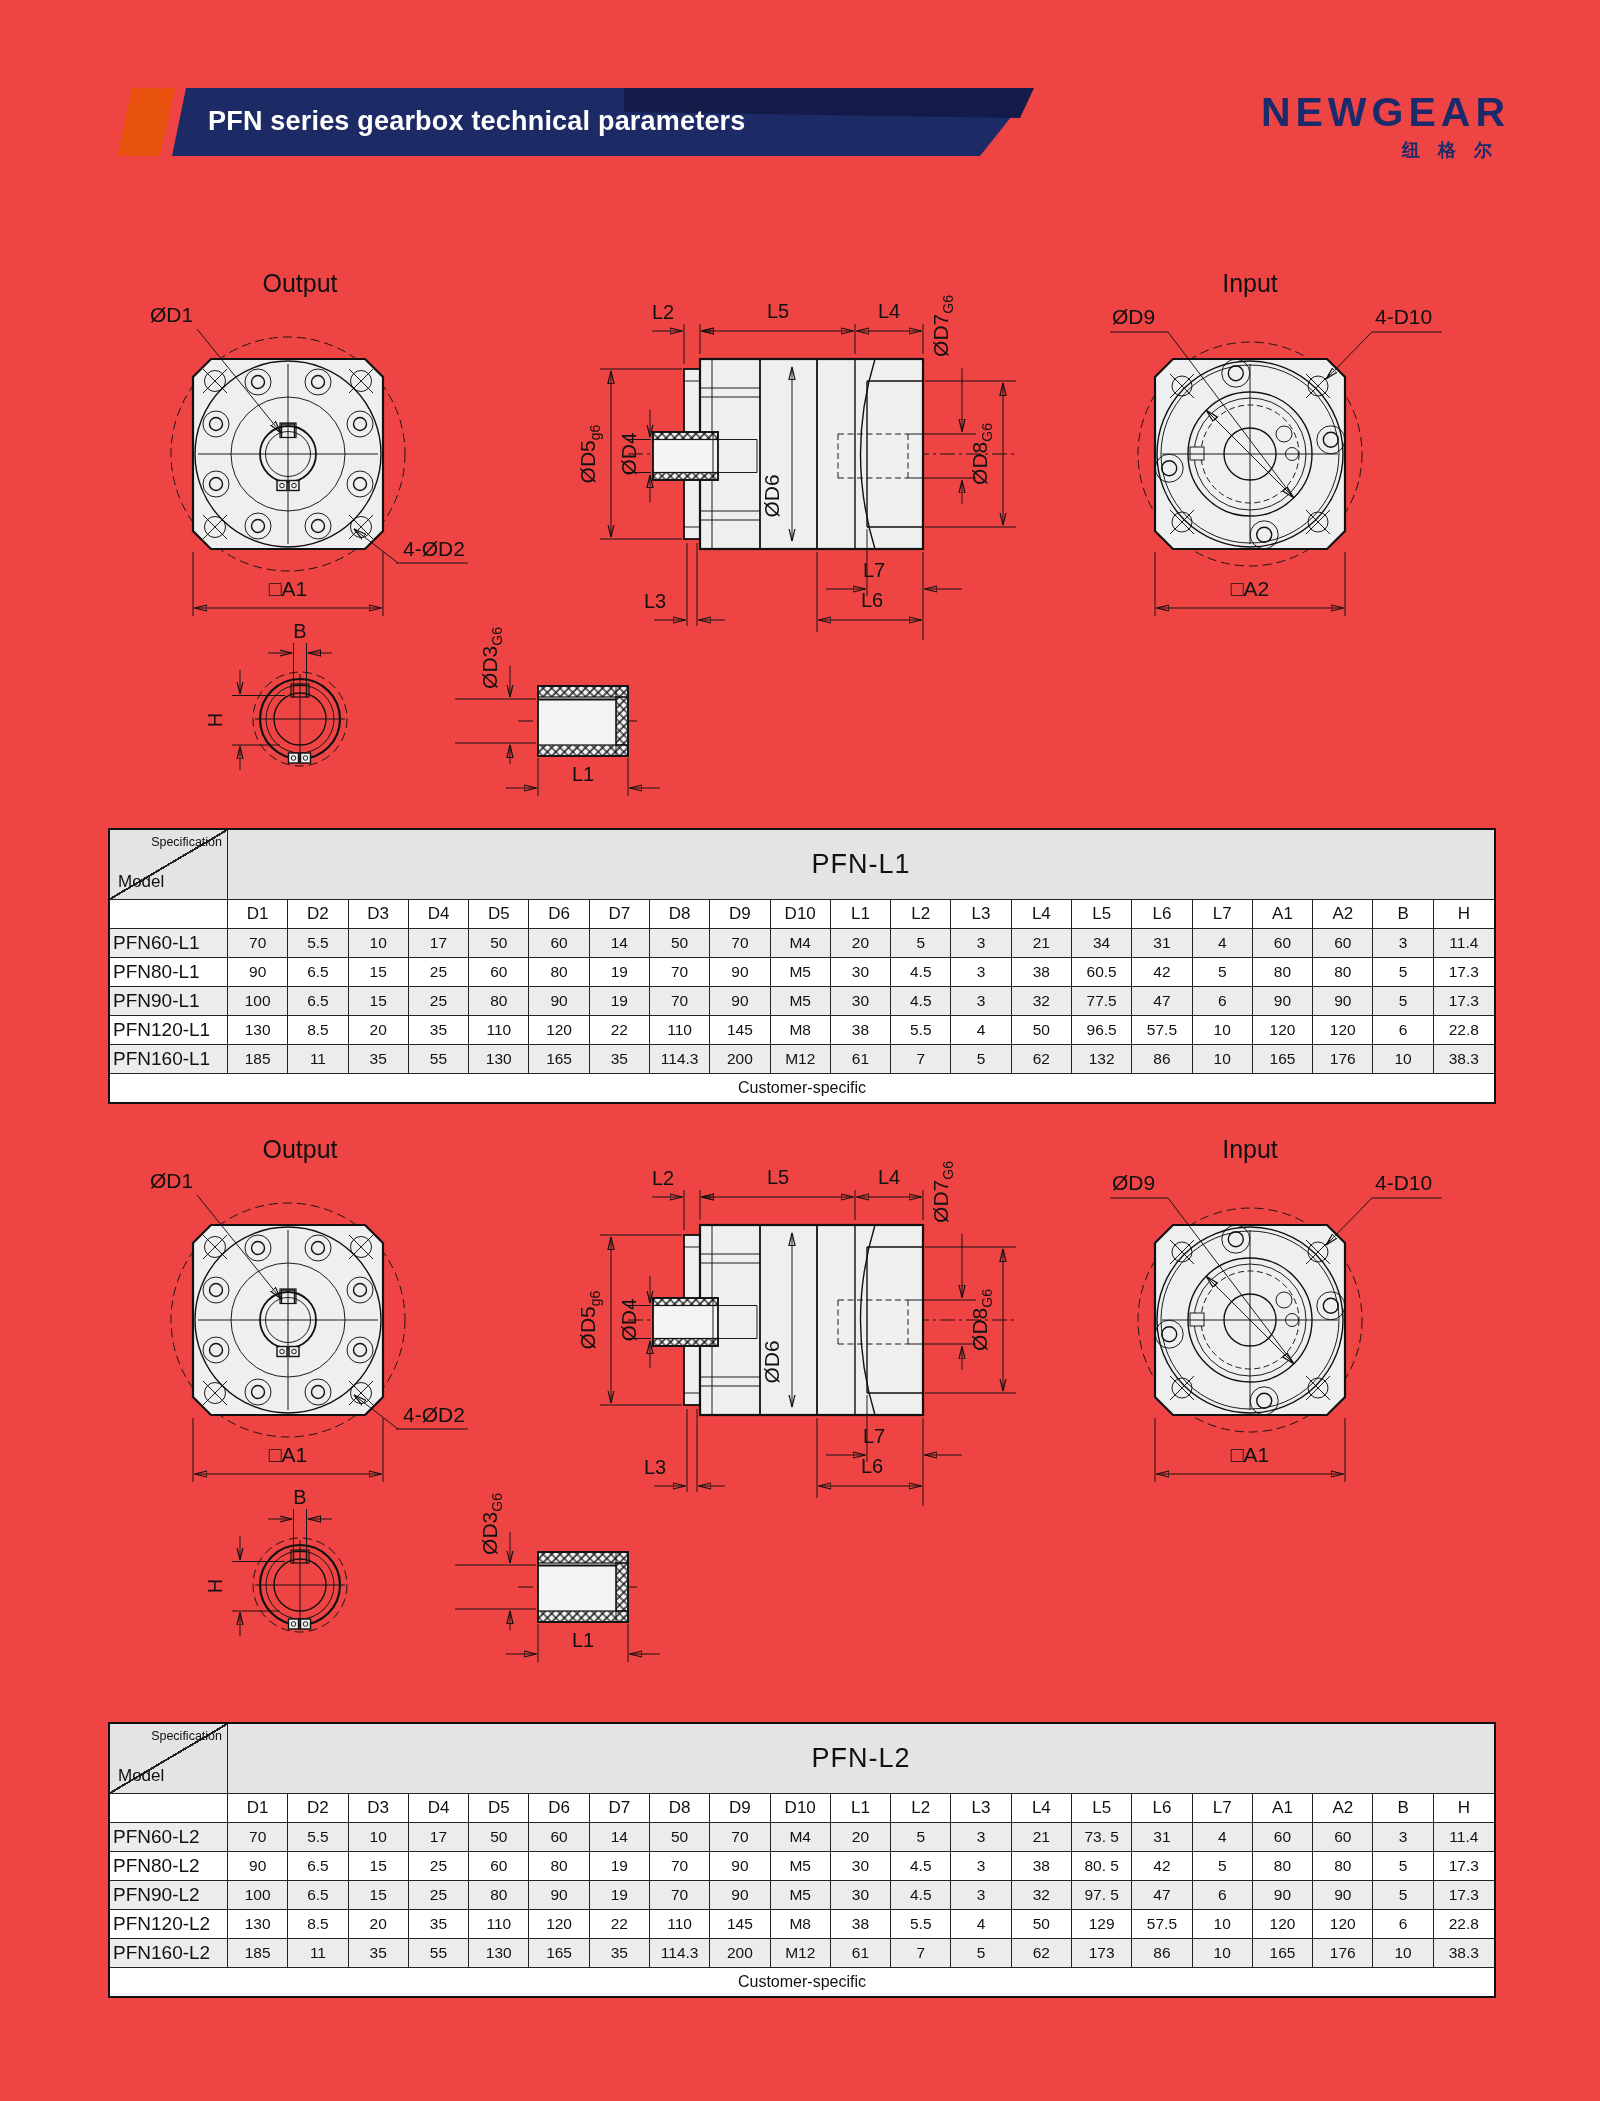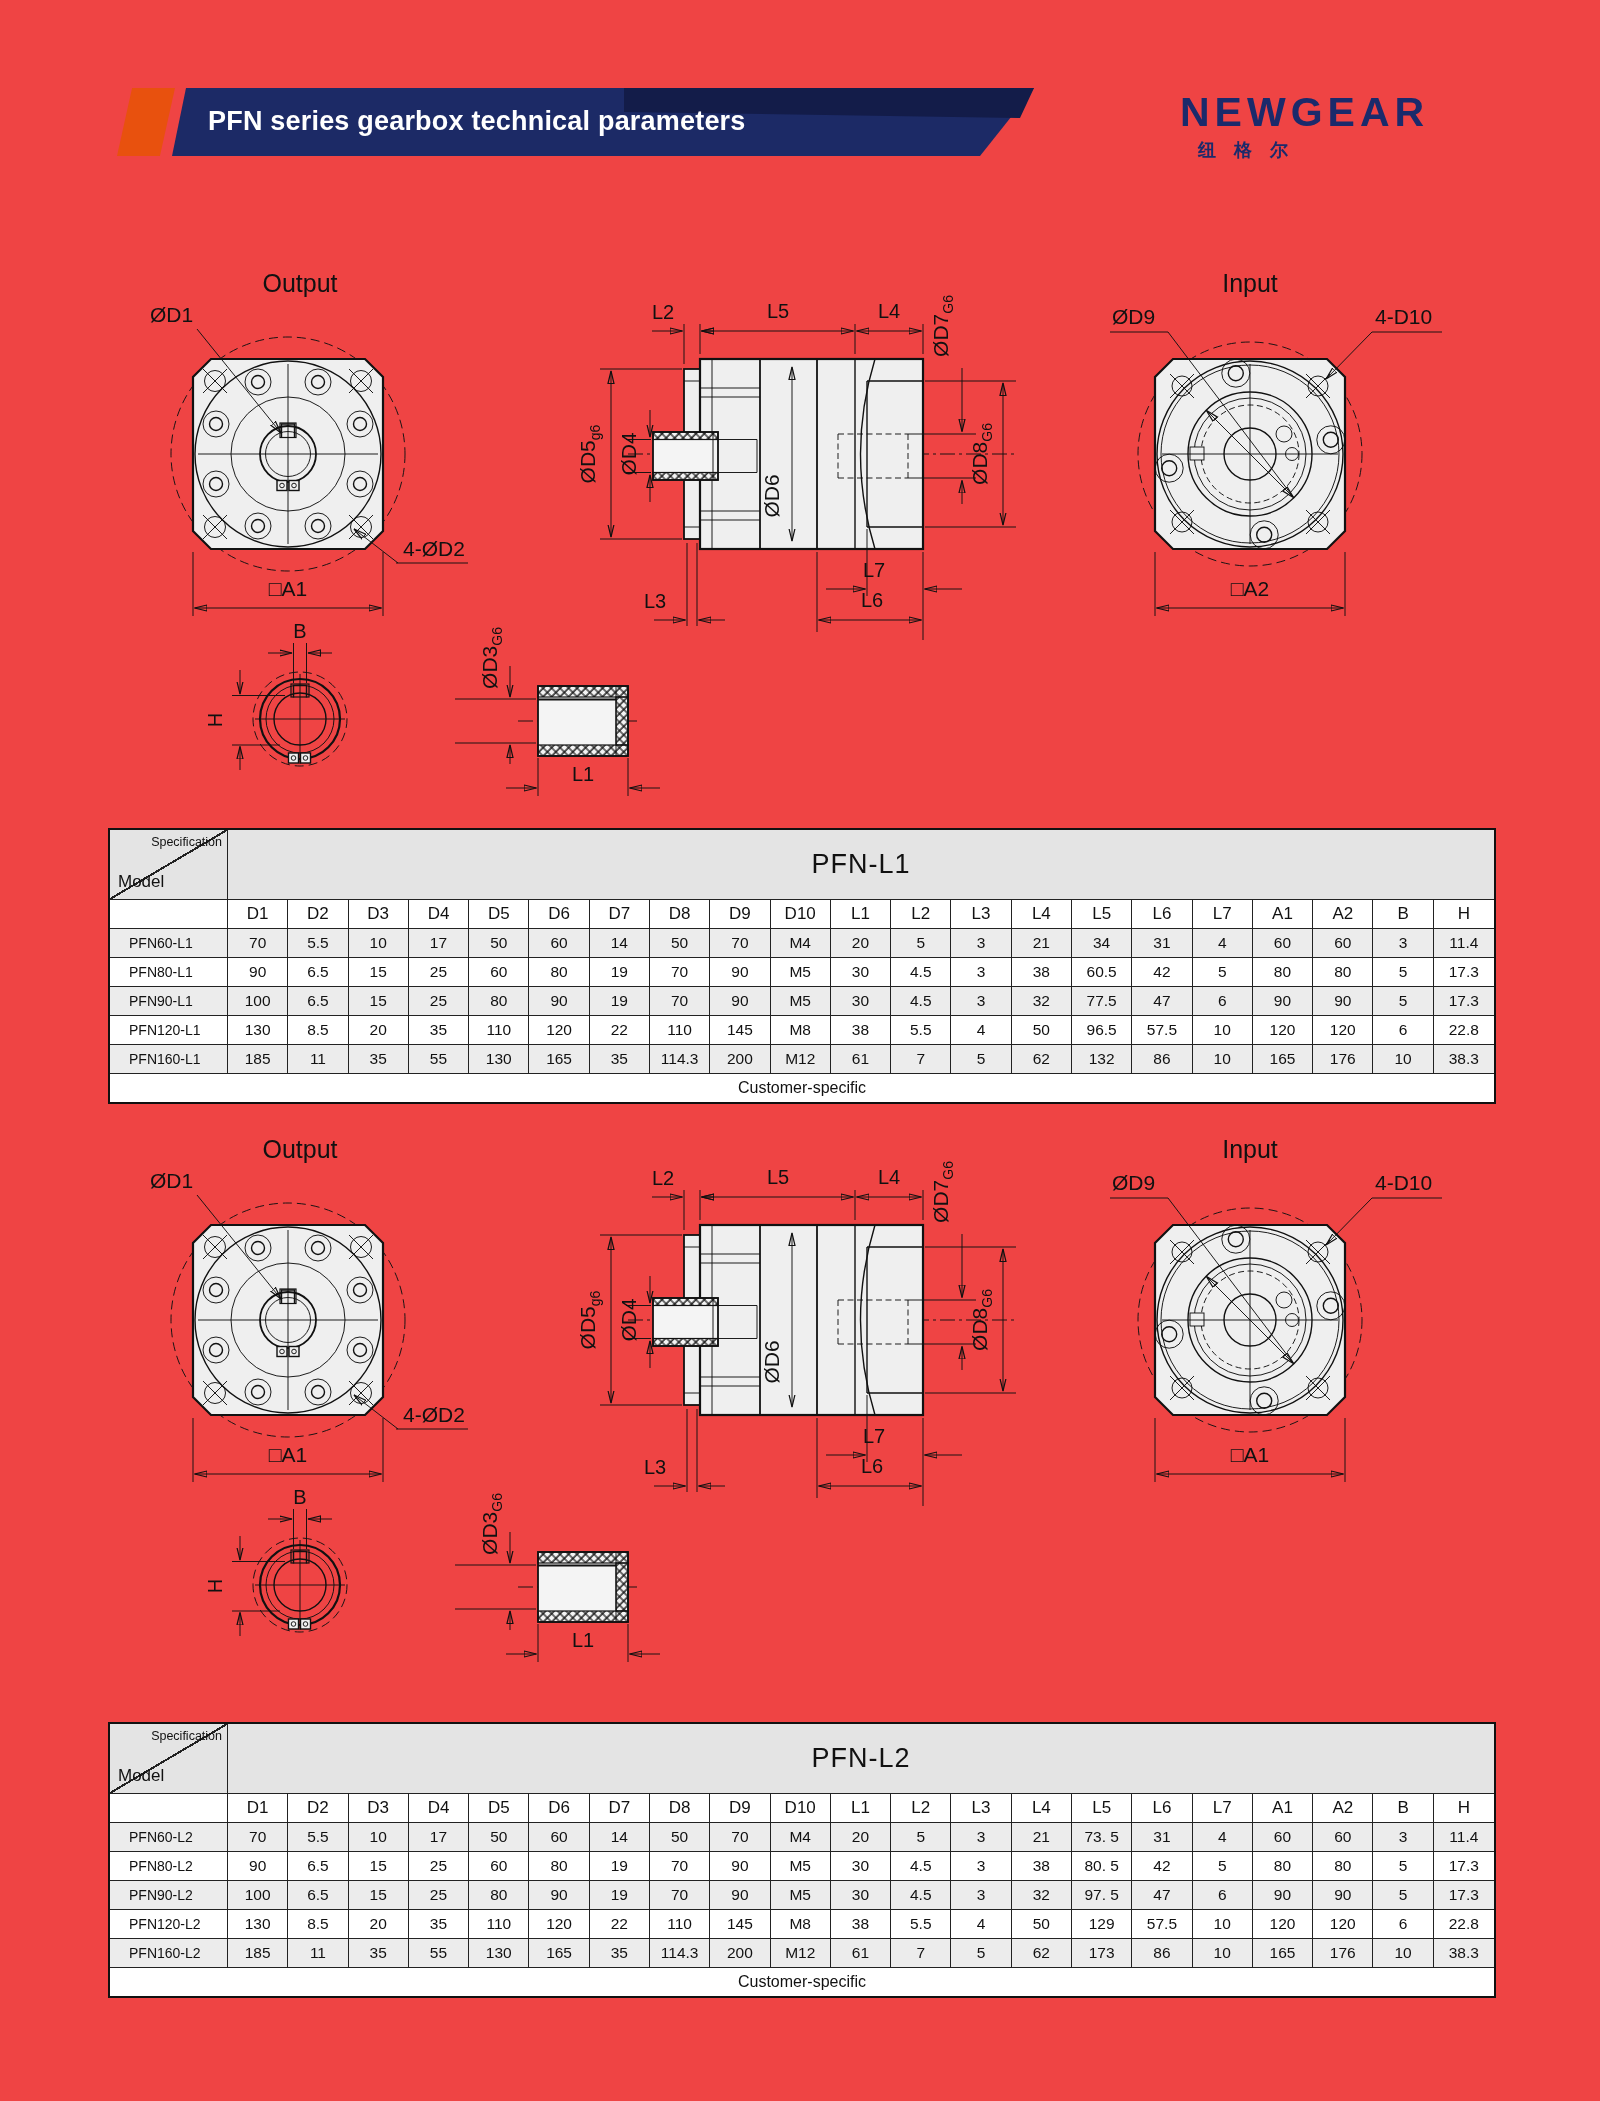--- a/index.html
+++ b/index.html
@@ -8,21 +8,21 @@
   
   .hdr{position:absolute;left:0;top:0;width:1600px;height:190px;}
   .hdr .orange{position:absolute;left:117px;top:88px;width:58px;height:68px;
       clip-path:polygon(26% 0,100% 0,74% 100%,0 100%);}
   .hdr .band{position:absolute;left:172px;top:88px;width:866px;height:68px;
       clip-path:polygon(14px 0,862px 0,808px 68px,0 68px);}
   .hdr .band-dark{position:absolute;left:172px;top:88px;width:866px;height:30px;
       clip-path:polygon(452px 0,862px 0,848px 30px,452px 24px);}
   .hdr .title{position:absolute;left:208px;top:88px;height:68px;line-height:66px;
       font-size:27px;font-weight:600;letter-spacing:.2px;color:#fff;z-index:3;}
-  .logo{position:absolute;left:1180px;top:92px;width:330px;text-align:left;z-index:3;}
+  .logo{position:absolute;left:1180px;top:92px;width:330px;text-align:right;z-index:3;}
   .logo .en{font-size:41px;font-weight:700;letter-spacing:5px;line-height:40px;}
   .logo .cn{font-size:18px;font-weight:700;letter-spacing:18px;padding-left:18px;line-height:30px;margin-top:3px;}
   
   .drawhost{position:absolute;left:0;width:1600px;height:640px;pointer-events:none;}
   .drawset{position:absolute;left:0;top:0;}
   .drawset line,.drawset path,.drawset circle,.drawset rect{stroke:#111;fill:none;stroke-width:1.2;}
   .thk{stroke-width:2.2 !important}.w18{stroke-width:1.8 !important}
   .med{stroke-width:1.4 !important}.thin{stroke-width:.95 !important}
   .dash{stroke-dasharray:9 5}.dash2{stroke-dasharray:6 3.5}.dd{stroke-dasharray:15 4 3 4}
   .fillg{fill:#efefef !important}.fillw{fill:#f4f4f4 !important}.hat{fill:url(#hatch) !important}
@@ -36,21 +36,21 @@
   .ptable .c{border-right:1px solid #222;border-bottom:1px solid #222;
       display:flex;align-items:center;justify-content:center;overflow:hidden;white-space:nowrap;}
   .ptable .noR{border-right:none}.ptable .noB{border-bottom:none}
   .ptable .corner{position:relative;background:#e4e4e4 linear-gradient(to bottom right,
       rgba(0,0,0,0) calc(50% - 1px),#222 calc(50% - 1px),#222 calc(50% + 1px),rgba(0,0,0,0) calc(50% + 1px));
       display:block;}
   .ptable .corner .spec{position:absolute;top:5px;right:5px;font-size:12.5px;}
   .ptable .corner .model{position:absolute;bottom:7px;left:8px;font-size:17px;}
   .ptable .ttlcell{background:#e4e4e4;font-size:27px;letter-spacing:1px;}
   .ptable .hc{font-size:17px;text-align:right;}
-  .ptable .mc{justify-content:flex-start;padding-left:19px;font-size:14px;}
+  .ptable .mc{justify-content:flex-start;padding-left:3px;font-size:19px;}
   .ptable .shade{background:#ececec;}
   .ptable .foot{font-size:16px;}
 </style>
 </head>
 <body>
 
 <div class="page">
 
   <div class="hdr">
     <div class="orange" style="background: rgb(232, 81, 14);"></div>

